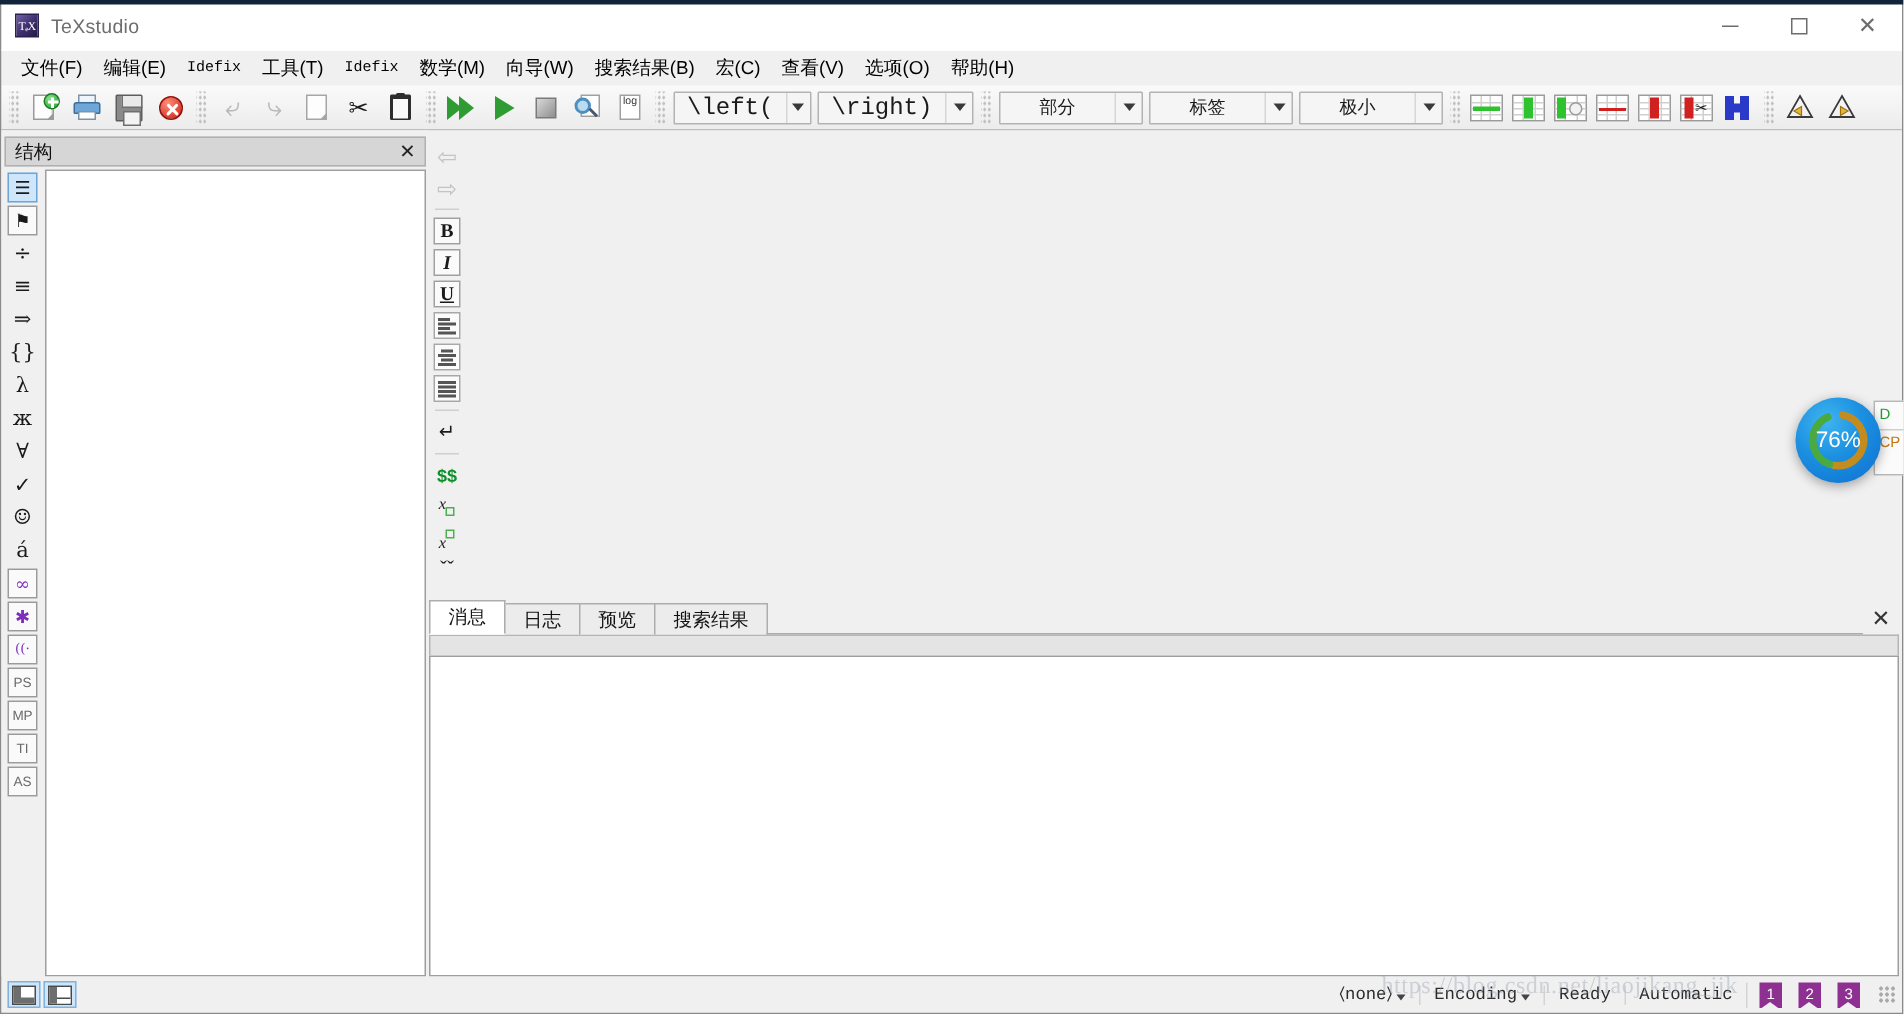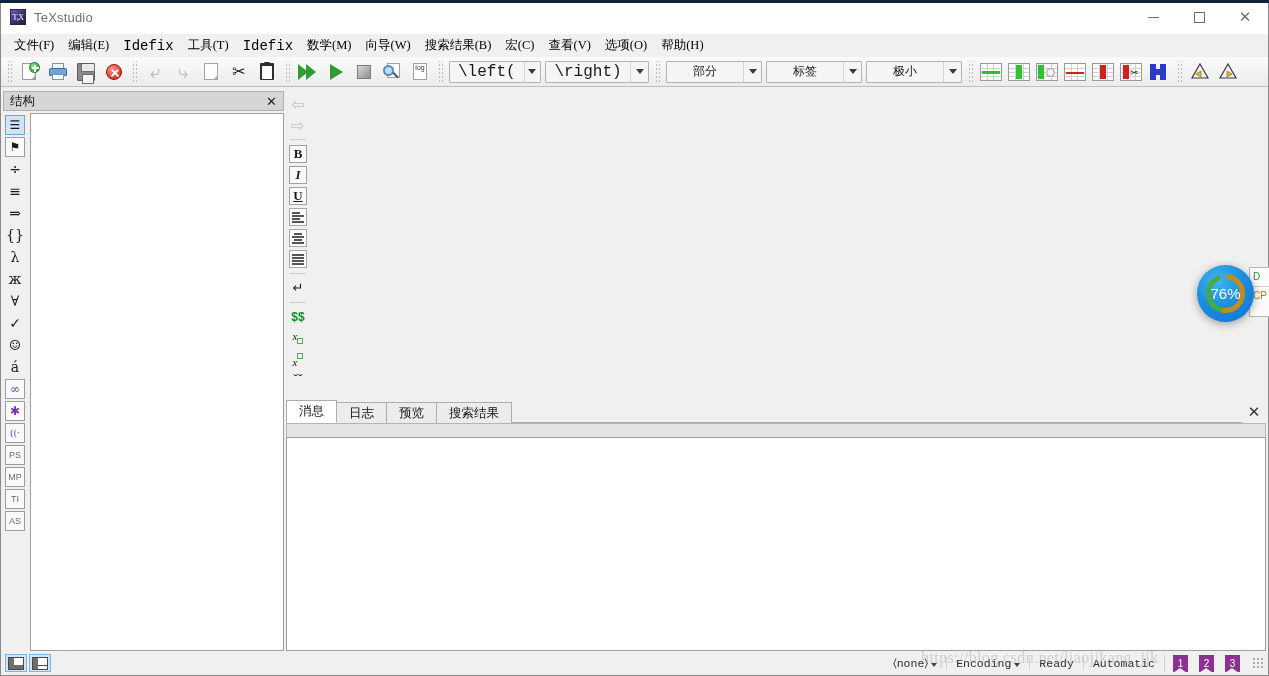--- a/index.html
+++ b/index.html
@@ -56,23 +56,23 @@
   
   .menubar {
     height: 23px; min-height: 23px;
     background: #f0f0f0;
     display: flex; align-items: center;
     padding-left: 6px;
     font-size: 12.5px; color: #000;
   }
   .menu-item {
     padding: 2px 7px; white-space: nowrap;
-    font-family: Liberation Serif, serif;
-  }
-  .menu-item.mono { font-family: "Liberation Mono", monospace; font-size: 14px; }
+    font-family: Liberation Sans, sans-serif;
+  }
+  .menu-item.mono { font-family: "Liberation Mono", monospace; font-size: 10px; }
 
   
   .toolbar {
     height: 30px; min-height: 30px;
     background: linear-gradient(#fafafa,#ececec);
     display: flex; align-items: center;
     border-bottom: 1px solid #bfbfbf;
     padding: 0 2px;
   }
   .grip {

